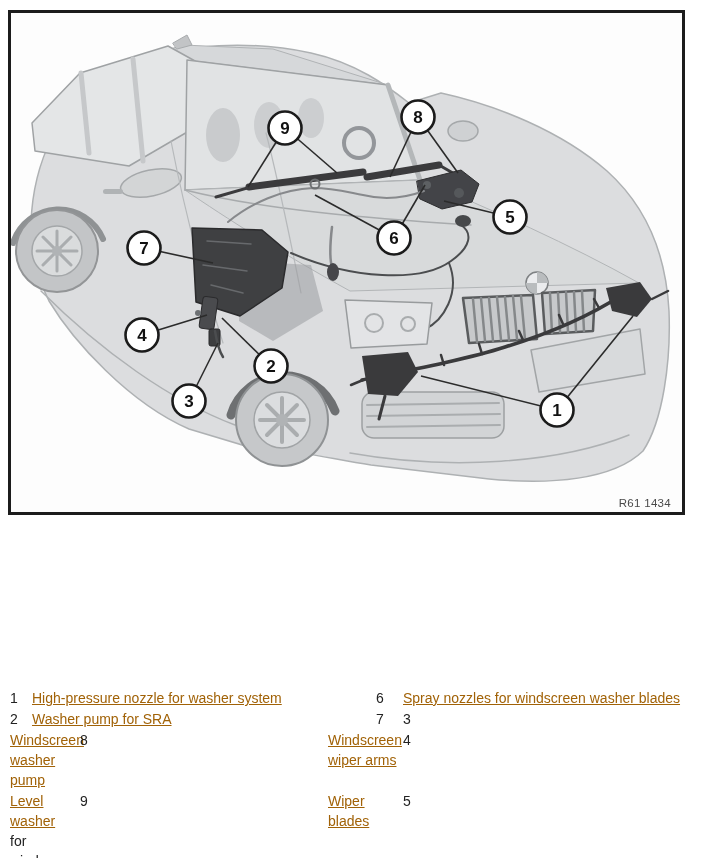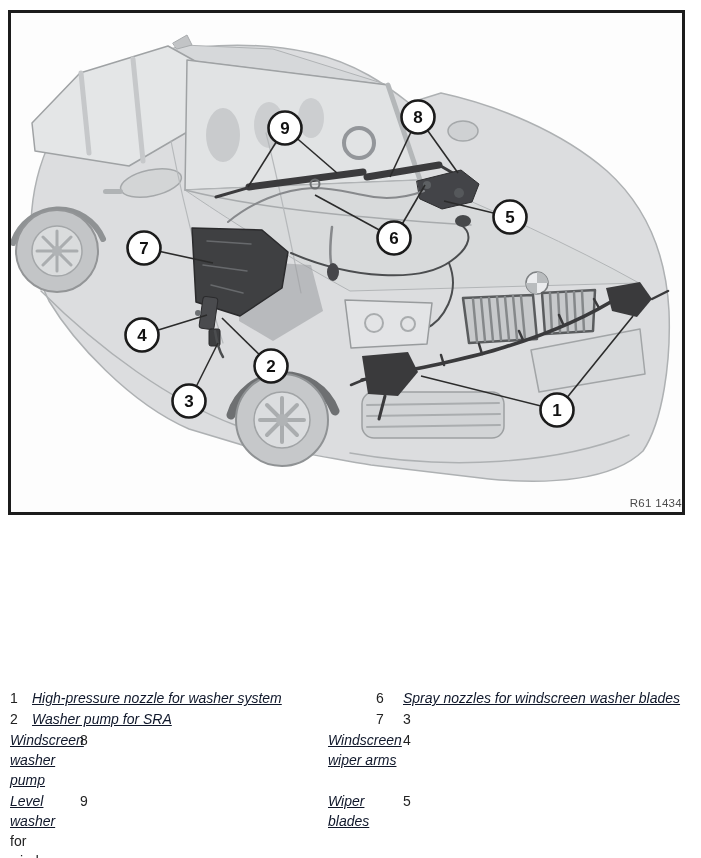--- a/index.html
+++ b/index.html
@@ -6,31 +6,31 @@
   body{
     width:701px;height:858px;position:relative;background:#ffffff;
     font-family:"Liberation Sans",sans-serif;color:#222;overflow:hidden;
   }
   .figure-frame{
     position:absolute;left:8px;top:10px;width:671px;height:499px;
     border:3px solid #1c1c1c;background:#fdfdfd;box-sizing:content-box;
   }
   .figure-frame svg{display:block;}
   .figure-code{
-    position:absolute;right:0;bottom:3px;
+    position:absolute;right:11px;bottom:3px;
     font-size:11.5px;color:#4a4a4a;letter-spacing:0.3px;
   }
   .legend{
     position:absolute;left:10px;top:688px;
     display:grid;grid-template-columns:22px 296px 75px 290px;
     row-gap:1px;font-size:14px;line-height:20px;color:#222;
   }
   .cell{align-self:start;}
   .num-r{padding-left:48px;box-sizing:border-box;}
-  a.lnk{color:#0f172a;text-decoration:underline;cursor:pointer;font-style:italic;}
+  a.lnk{color:#a16207;text-decoration:underline;cursor:pointer;}
   
   .c-line{stroke:#2b2b2b;stroke-width:1.6;}
   .c-circ{fill:#ffffff;stroke:#1b1b1b;stroke-width:2.6;}
   .c-num{font-family:"Liberation Sans",sans-serif;font-weight:bold;font-size:17px;fill:#111;text-anchor:middle;}
 </style>
 </head>
 <body>
 
 <div class="figure-frame">
   <svg width="671" height="499" viewBox="0 0 671 499">

